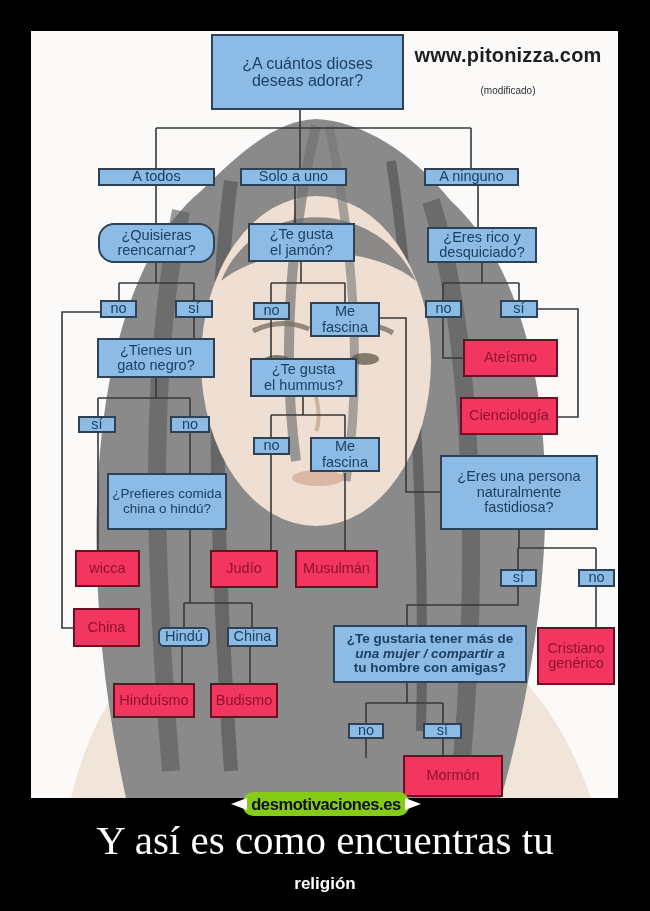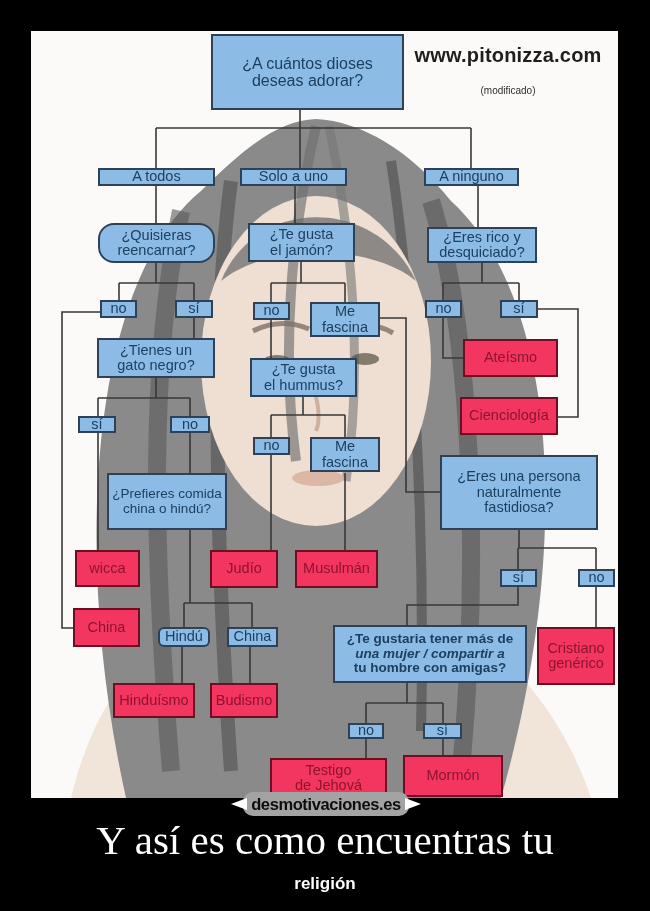--- a/index.html
+++ b/index.html
@@ -15,21 +15,21 @@
   .node .txt{width:100%;}
   .q,.s{background:var(--blue,#8CBCE6);border:2px solid #2d4157;color:#1d3f60;font-size:14.5px;}
   .big{font-size:16px;}
   .sm{font-size:13.5px;}
   .r{background:var(--red,#F2365F);border:2px solid #6d0e22;color:#8e1330;font-size:14.5px;}
   .mix{font-size:13.5px;font-weight:bold;}
   .it{font-style:italic;}
   .pitonizza{position:absolute;left:408px;top:44px;width:200px;text-align:center;z-index:4;}
   .pitonizza .site{font-size:20px;font-weight:bold;color:#1e1e1e;letter-spacing:.2px;}
   .pitonizza .note{font-size:10px;color:#2e2e2e;margin-top:18px;}
-  .ribbon{position:absolute;left:243px;top:792px;width:166px;height:24px;background:#a3a3a3;
+  .ribbon{position:absolute;left:243px;top:792px;width:166px;height:24px;background:#84cc16;
           border-radius:10px;z-index:6;display:flex;align-items:center;justify-content:center;}
   .ribbon:before,.ribbon:after{content:"";position:absolute;top:6px;width:16px;height:12px;background:#fff;}
   .ribbon:before{left:-12px;clip-path:polygon(0 50%,100% 0,100% 100%);}
   .ribbon:after{right:-12px;clip-path:polygon(100% 50%,0 0,0 100%);}
   .ribbon span{font-size:16.5px;font-weight:bold;color:#0d0d0d;letter-spacing:-.4px;}
   .caption{position:absolute;left:0;top:816px;width:650px;text-align:center;color:#fff;
            font-family:"Liberation Serif",serif;font-size:41px;z-index:6;}
   .subcaption{position:absolute;left:0;top:874px;width:650px;text-align:center;color:#fff;
               font-size:17px;font-weight:bold;z-index:6;}
 </style>
@@ -312,26 +312,20 @@
       <div class="node s" style="left: 348px; top: 723px; width: 36px; height: 16px;">
         <div class="txt">
           <div>no</div>
         </div>
       </div>
       <div class="node s" style="left: 423px; top: 723px; width: 39px; height: 16px;">
         <div class="txt">
           <div>sí</div>
         </div>
       </div>
-      <div class="node r" style="left: 270px; top: 758px; width: 117px; height: 40px;">
-        <div class="txt">
-          <div>Testigo</div>
-          <div>de Jehová</div>
-        </div>
-      </div>
       <div class="node r" style="left: 403px; top: 755px; width: 100px; height: 42px;">
         <div class="txt">
           <div>Mormón</div>
         </div>
       </div>
     </div>
 
   <div class="pitonizza">
     <div class="site">www.pitonizza.com</div>
     <div class="note">(modificado)</div>

